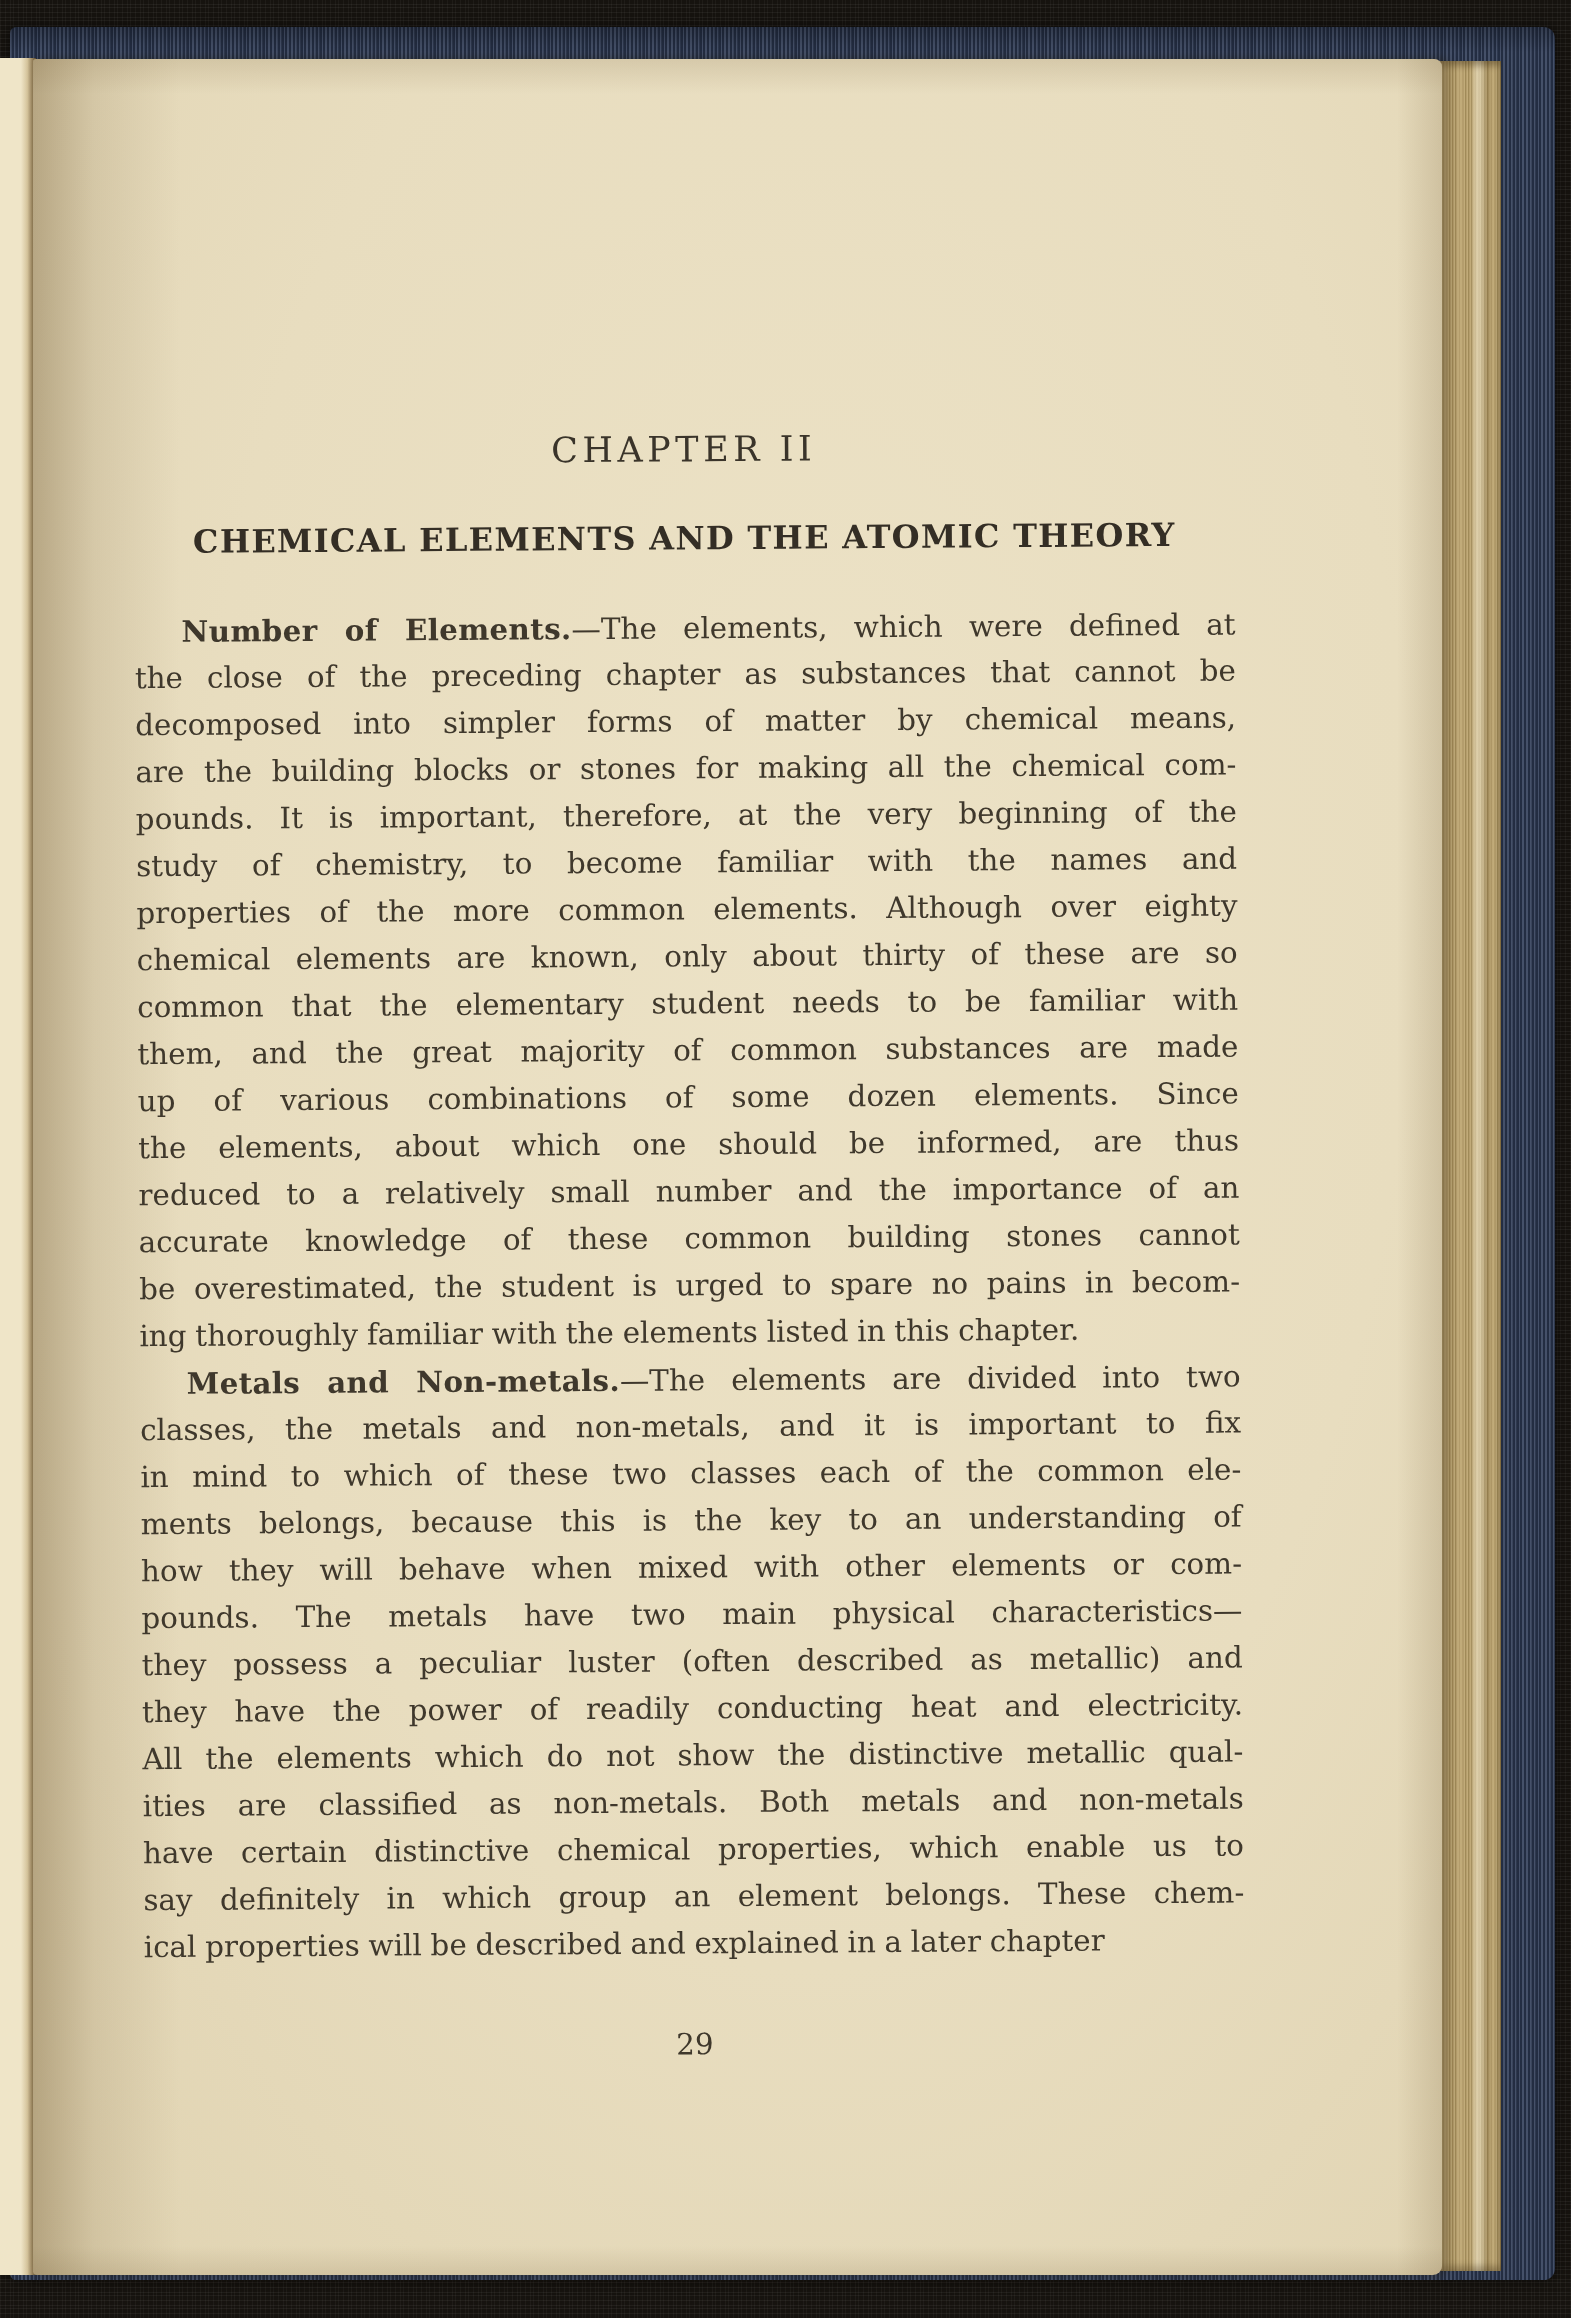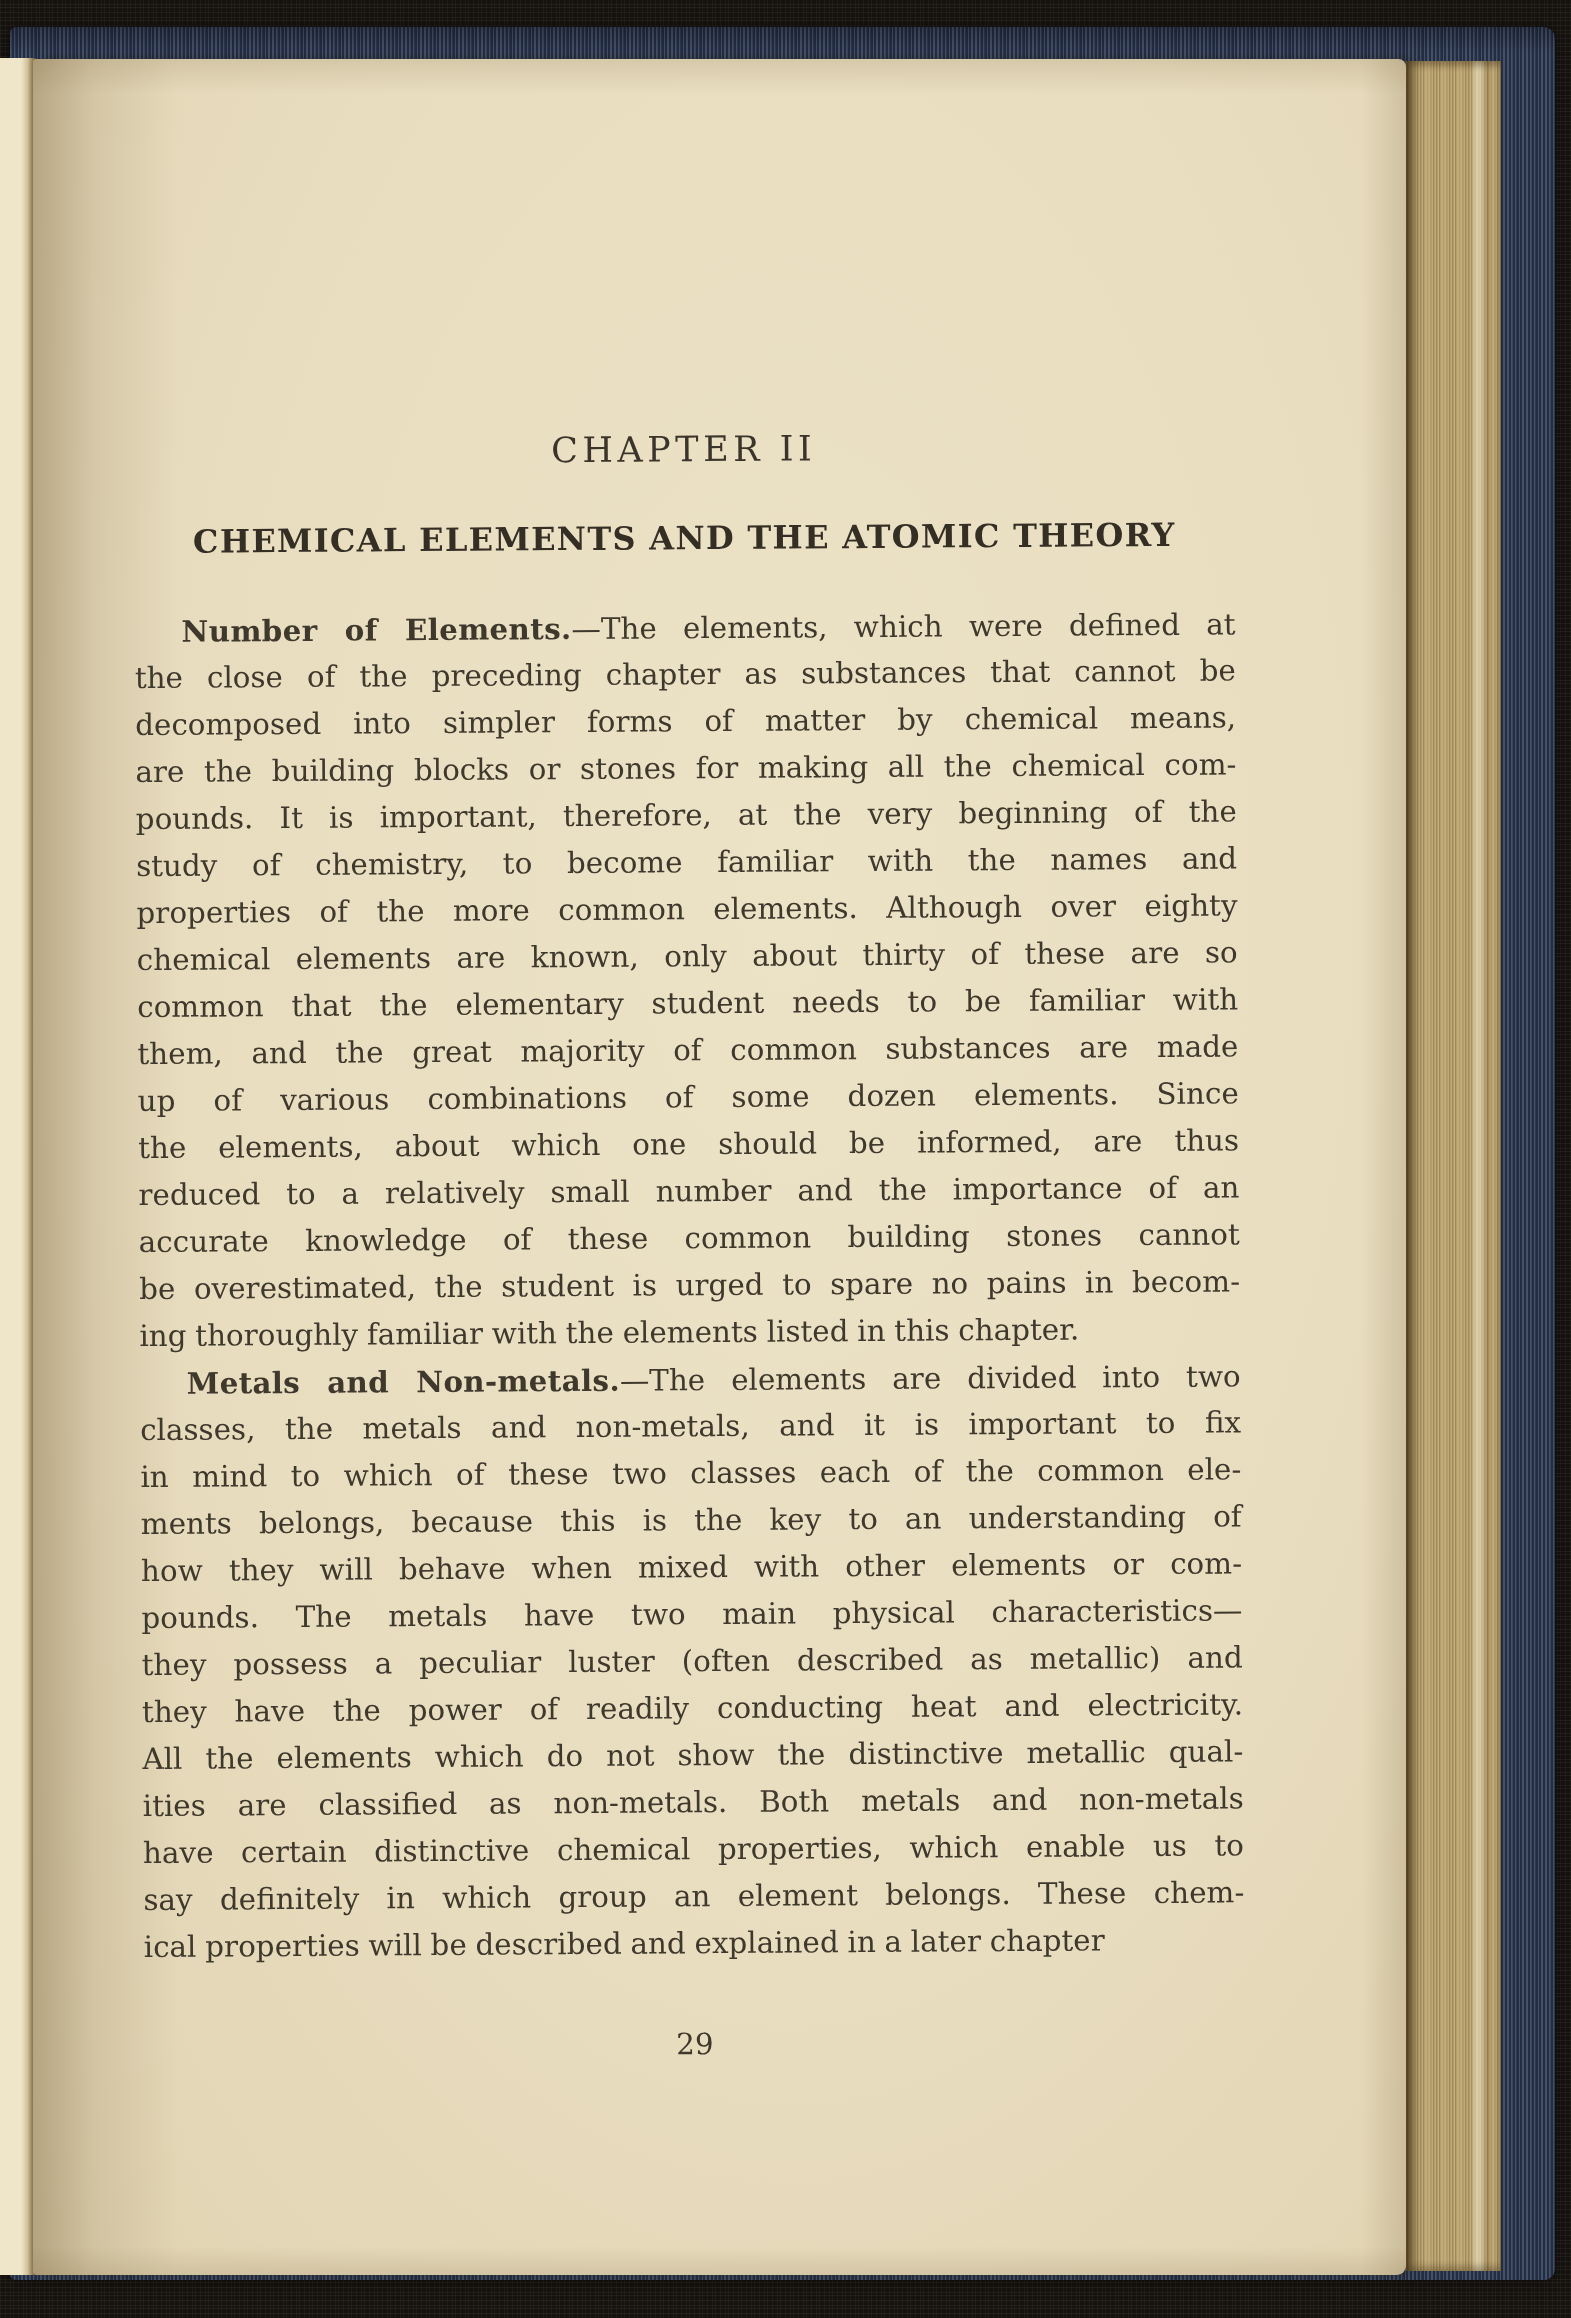--- a/index.html
+++ b/index.html
@@ -41,20 +41,21 @@
   .page {
     position:absolute; left:33px; top:59px; width:1373px; height:2216px;
     border-radius:2.6px 7.7px 9px 3.8px;
     background-image:
       linear-gradient(to right, rgba(115,92,52,0.40) 0, rgba(115,92,52,0.14) 61px, rgba(115,92,52,0) 147px),
       linear-gradient(to left, rgba(115,92,52,0.20) 0, rgba(115,92,52,0) 45px),
       linear-gradient(to bottom, rgba(115,92,52,0.16) 0, rgba(115,92,52,0) 35px),
       linear-gradient(to top, rgba(115,92,52,0.16) 0, rgba(115,92,52,0) 29px),
       radial-gradient(ellipse at 55% 38%, #ece2c6 0%, #e8ddbf 55%, #e0d3b1 100%);
     box-shadow: 5.1px 0 10.2px rgba(40,25,5,0.38);
+    padding-left: 36px;
   }
 
   .textlayer {
     position:absolute; inset:0;
     transform:rotate(-0.4deg); transform-origin:50% 42%;
     color:#3f382c;
   }
 
   .chapter {
     position:absolute; top:373px; left:104px; width:1101px;

